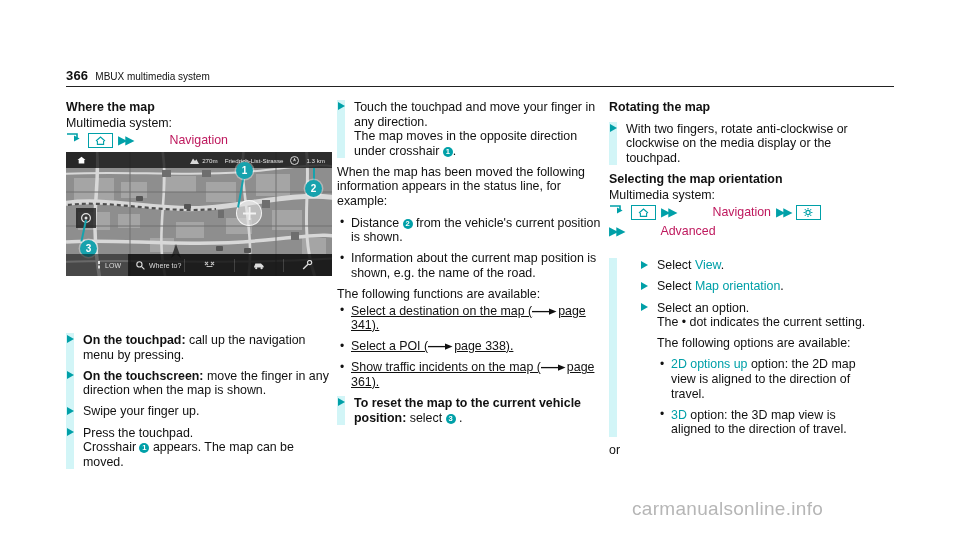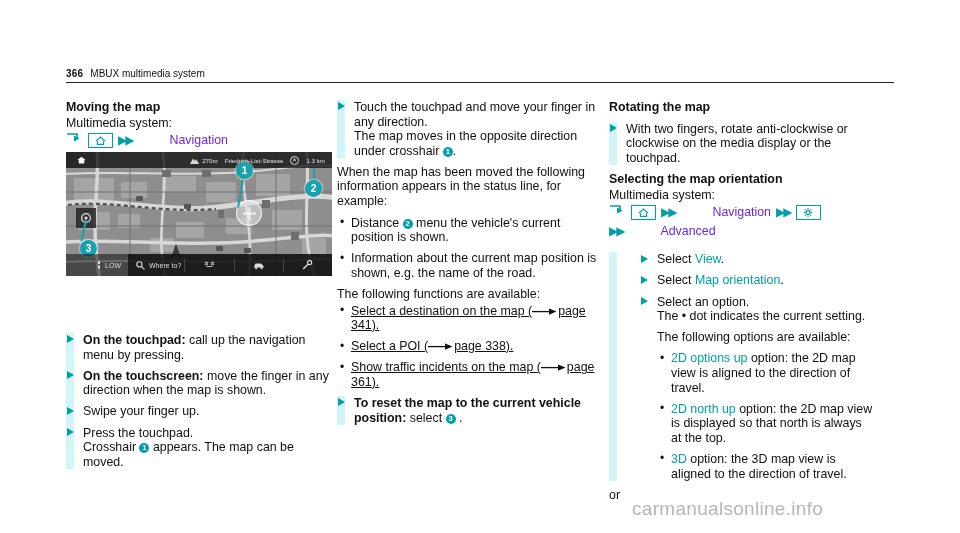--- a/index.html
+++ b/index.html
@@ -10,38 +10,38 @@
     font-family:"Liberation Sans", sans-serif;
     color:#111;
     position:relative;
     overflow:hidden;
   }
   .page { position:absolute; left:0; top:0; width:960px; height:533px; }
 
   
   .hdr { position:absolute; left:66px; top:68px; width:828px; }
   .hdr-line { display:flex; align-items:baseline; gap:7px; padding-bottom:3px; }
-  .hdr-num { font-weight:bold; font-size:10px; letter-spacing:.2px; }
+  .hdr-num { font-weight:bold; font-size:13px; letter-spacing:.2px; }
   .hdr-title { font-size:10px; }
   .hdr-rule { height:1px; background:#222; width:828px; }
 
   
   .cols { position:absolute; left:66px; top:100px; width:830px; }
   .col { position:absolute; top:0; width:266px; }
   .col.c1 { left:0; }
   .col.c2 { left:271px; }
   .col.c3 { left:543px; }
 
   h2.sec { font-size:12.4px; font-weight:bold; margin:0 0 1px 0; line-height:14.5px; }
   .plain { font-size:12.4px; line-height:14.6px; margin:0 0 2px 0; }
 
   
   .navrow { display:flex; align-items:center; flex-wrap:wrap; gap:5px; color:#00a0a8;
             font-size:12.4px; line-height:17px; margin:2px 0 4px 0; }
-  .navrow .txt { color:#6d28d9;padding-left:32px; }
+  .navrow .txt { color:#be185d;padding-left:32px; }
   .icon-box { display:inline-flex; align-items:center; justify-content:center;
               width:25px; height:15px; border:1.3px solid #00a0a8; }
   .dbl { letter-spacing:-2px; font-size:12px; }
 
   
   .steps { position:relative; padding-left:17px; }
   .steps::before { content:""; position:absolute; left:0; top:0; bottom:0;
                    width:8px; background:#d2f5f7; }
   .step { position:relative; font-size:12.4px; line-height:14.6px;
           margin:0 0 6.5px 0; padding-left:0; }
@@ -116,21 +116,21 @@
     <div class="hdr-line">
       <span class="hdr-num">366</span>
       <span class="hdr-title">MBUX multimedia system</span>
     </div>
     <div class="hdr-rule"></div>
   </div>
 
   <div class="cols">
 
     <div class="col c1">
-      <h2 class="sec">Moving the map</h2>
+      <h2 class="sec">Where the map</h2>
       <p class="plain">Multimedia system:</p>
 
       <div class="navrow">
         <span class="retarrow">
           <svg width="17" height="12" viewBox="0 0 17 12">
               <path d="M1 2 h10 v4" fill="none" stroke="#00a0a8" stroke-width="1.6"></path>
               <path d="M8 6.2 l0 -2.6 l5.6 2.9 l-5.6 2.9 z" fill="#00a0a8"></path>
             </svg>
         </span>
         <span class="icon-box">
@@ -305,21 +305,21 @@
           <span class="tri"></span>
           <span>Touch the touchpad and move your finger in any direction.</span><br>
           <span>The map moves in the opposite direction under crosshair </span><span class="badge">1</span><span>.</span>
         </div>
       </div>
 
       <p class="plain" style="margin-top:6px;">When the map has been moved the following information appears in the status line, for example:</p>
 
       <ul class="bul" style="margin-top:7px;">
         <li>
-          <span>Distance </span><span class="badge">2</span><span> menu the vehicle's current position is shown.</span>
+          <span>Distance </span><span class="badge">2</span><span> from the vehicle's current position is shown.</span>
         </li>
         <li>
           <span>Information about the current map position is shown, e.g. the name of the road.</span>
         </li>
       </ul>
 
       <p class="plain" style="margin-top:6px;">The following functions are available:</p>
 
       <ul class="bul" style="text-decoration:underline;">
         <li>
@@ -399,44 +399,41 @@
                 <path d="M3.7 7.8 L2.8 8.7"></path>
               </g>
             </svg>
         </span>
       </div>
       <div class="navrow" style="margin-top:-2px;">
         <span class="dbl">▶▶</span>
         <span class="txt">Advanced</span>
       </div>
 
-      <div class="steps" style="margin-top:12px;padding-left:48px;">
+      <div class="steps" style="margin-top:18px;padding-left:48px;">
         <div class="step">
           <span class="tri"></span>
           <span>Select </span><span class="tealword">View</span><span>.</span>
         </div>
         <div class="step">
           <span class="tri"></span>
           <span>Select </span><span class="tealword">Map orientation</span><span>.</span>
         </div>
         <div class="step">
           <span class="tri"></span>
           <span>Select an option.</span><br>
           <span>The • dot indicates the current setting.</span>
 
           <p class="plain" style="margin-top:6px;">The following options are available:</p>
 
           <ul class="bul" style="margin-top:7px;">
             <li>
               <span class="tealword">2D options up</span><span> option: the 2D map view is aligned to the direction of travel.</span>
             </li>
             <li>
-              <span class="tealword">2D north up</span><span> option: the 2D map view is displayed so that north is always at the top.</span>
-            </li>
-            <li>
               <span class="tealword">3D</span><span> option: the 3D map view is aligned to the direction of travel.</span>
             </li>
           </ul>
         </div>
       </div>
 
       <p class="or">or</p>
     </div>
 
   </div>

